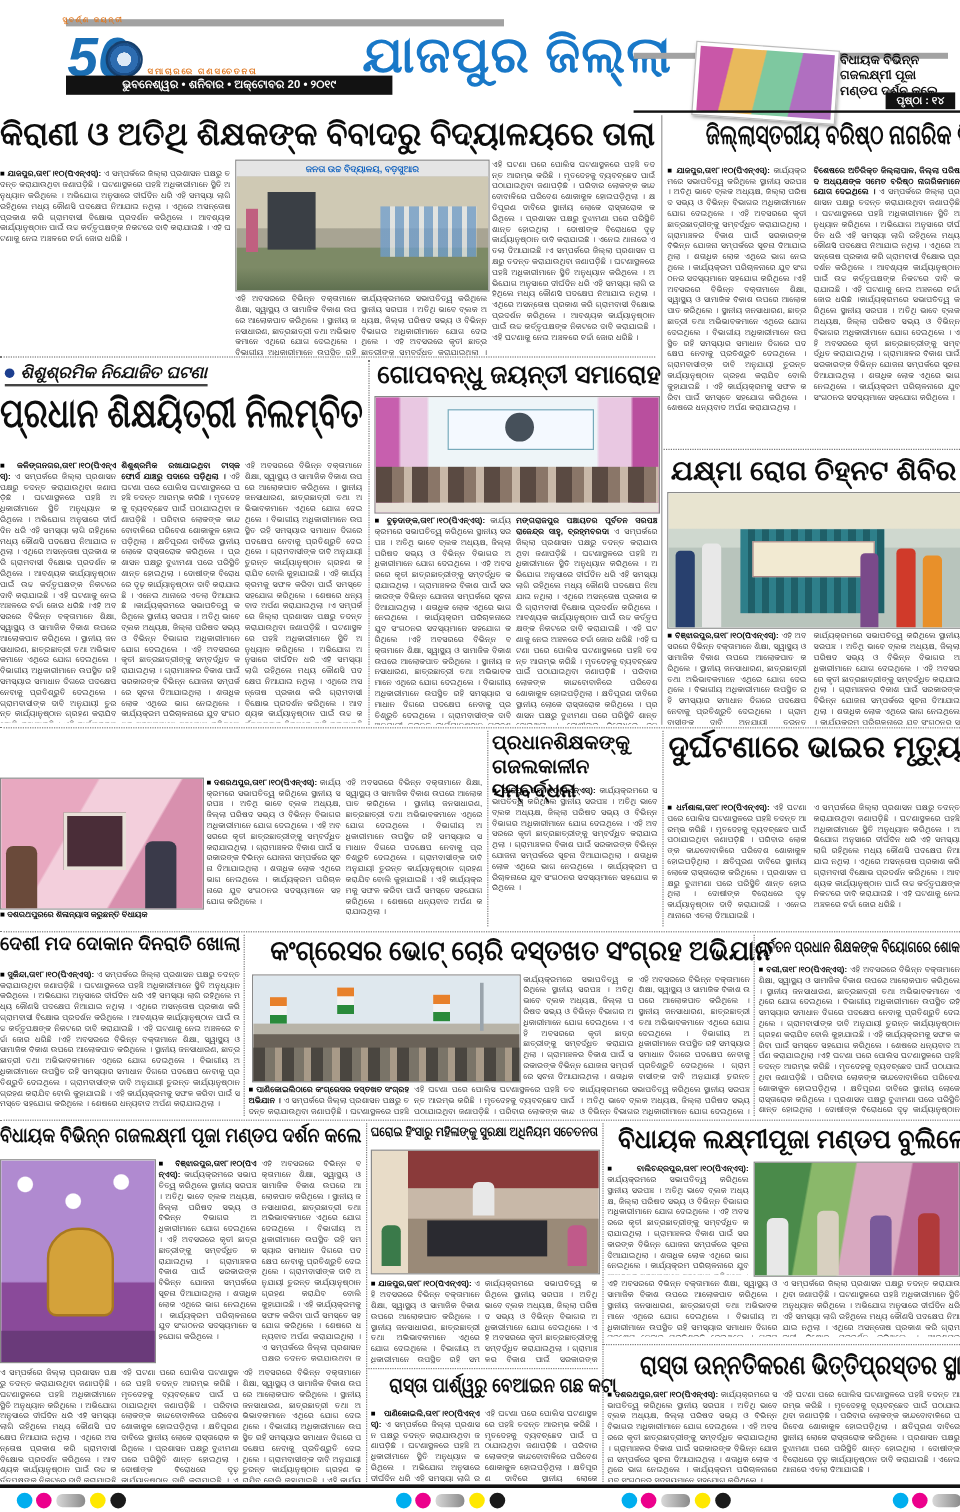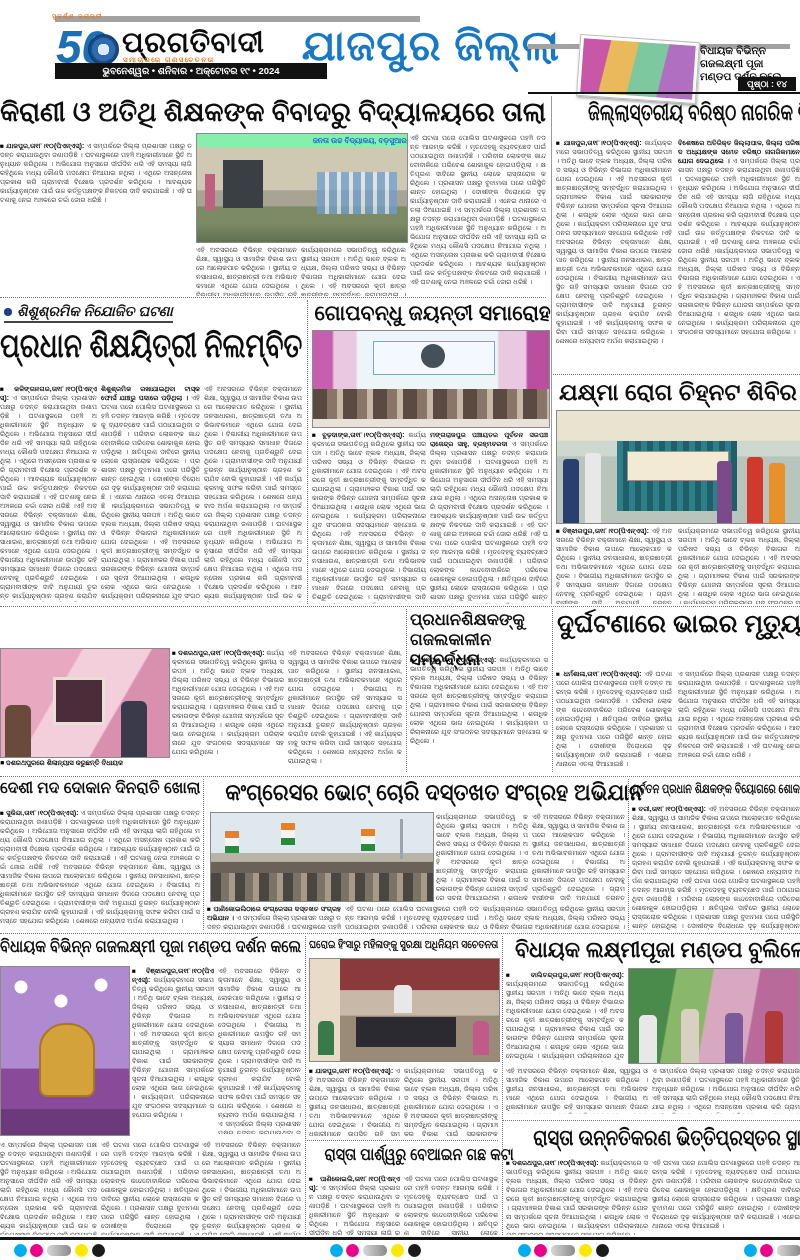--- a/index.html
+++ b/index.html
@@ -22,35 +22,34 @@
   .redbar{background:#e31e24;color:#fff;font-weight:800;font-size:13px;text-align:center;
           line-height:20px;white-space:nowrap;overflow:hidden;}
   .badge{background:#121212;color:#fff;font-weight:700;font-size:9px;text-align:center;line-height:14px;}
   .datebar{background:#121212;color:#fff;font-weight:700;font-size:9.5px;text-align:center;line-height:16px;white-space:nowrap;overflow:hidden;}
   .graybar{background:#a2a2a2;}
   .regdot{width:13px;height:13px;border-radius:50%;position:absolute;top:0;}
   .edition{font-weight:800;color:#1878c8;font-size:42px;letter-spacing:1px;}
   .masthead{font-weight:800;font-size:29px;color:#0b0b0b;letter-spacing:.5px;}
   .tagline{color:#e07820;font-size:7px;font-weight:700;letter-spacing:1.5px;white-space:nowrap;}
   .promo-cap{font-weight:800;font-size:10.5px;line-height:13px;color:#0d0d0d;}
-  .signstrip{background:#86efac;color:#1565c0;font-weight:700;font-size:7.5px;text-align:right;
+  .signstrip{background:#e5e5e5;color:#1565c0;font-weight:700;font-size:7.5px;text-align:center;
              line-height:13px;white-space:nowrap;overflow:hidden;border-bottom:1px solid #c8ccd4;}
 </style>
 </head>
 <body>
 
 <div class="page">
 
   <div class="abs graybar" style="left:55px;top:16px;width:365px;height:6px;"></div>
   <div class="abs tagline" style="left:52px;top:13px;font-size:6px;">ସୁବର୍ଣ୍ଣ ଜୟନ୍ତୀ</div>
   <div class="abs" style="left:56px;top:20px;font-size:46px;font-weight:800;color:#1b6fb5;font-style:italic;">50</div>
   <div class="abs" style="left:88px;top:34px;width:27px;height:27px;border-radius:50%;background:radial-gradient(circle at 50% 50%, #dce9f7 0 30%, #2d6cb0 31% 60%, #1b4f8a 61%);border:2px solid #16406e;"></div>
-  <div class="abs masthead" style="left:122px;top:26px;">ପ୍ରଗତିବାଦୀ</div>
   <div class="abs tagline" style="left:123px;top:56px;">ସମାଚାରରେ ଗଣସଚେତନତା</div>
-  <div class="abs datebar" style="left:55px;top:63px;width:272px;">ଭୁବନେଶ୍ୱର • ଶନିବାର • ଅକ୍ଟୋବର ୧୯ • 2024</div>
+  <div class="abs datebar" style="left:55px;top:63px;width:272px;">ଭୁବନେଶ୍ୱର • ଶନିବାର • ଅକ୍ଟୋବର 20 • ୨୦୧୯</div>
   <div class="abs edition fit fit-c" style="left:295px;top:22px;width:272px;">ଯାଜପୁର ଜିଲ୍ଲା</div>
 
   <div class="abs graybar" style="left:528px;top:44px;width:262px;height:5px;"></div>
   <div class="abs" style="left:578px;top:38px;width:112px;height:54px;background:#fff;border:1px solid #bbb;box-shadow:1px 2px 3px rgba(0,0,0,.35);transform:rotate(4deg);padding:3px;">
     <div style="width:100%;height:100%;background:linear-gradient(100deg,#c957a8 0 22%,#e9b95c 23% 45%,#7ec8a0 46% 70%,#b06fc0 71%);"></div>
   </div>
   <div class="abs promo-cap" style="left:700px;top:44px;width:96px;">ବିଧାୟକ ବିଭିନ୍ନ ଗଜଲକ୍ଷ୍ମୀ ପୂଜା ମଣ୍ଡପ ଦର୍ଶନ କଲେ</div>
   <div class="abs badge" style="left:738px;top:77px;width:58px;">ପୃଷ୍ଠା : ୧୪</div>
   <div class="abs" style="left:528px;top:92px;width:272px;height:2px;background:#121212;"></div>
 

